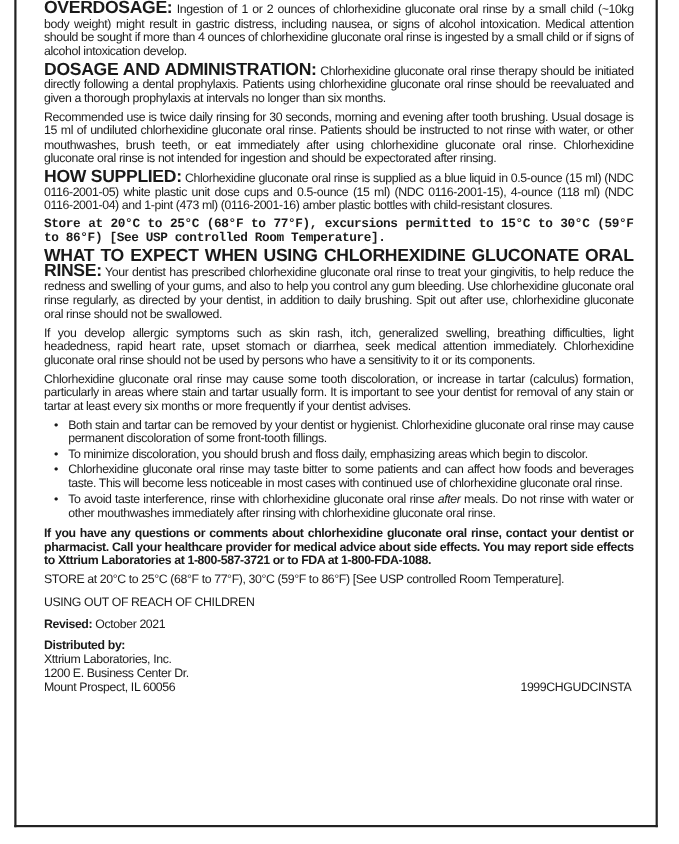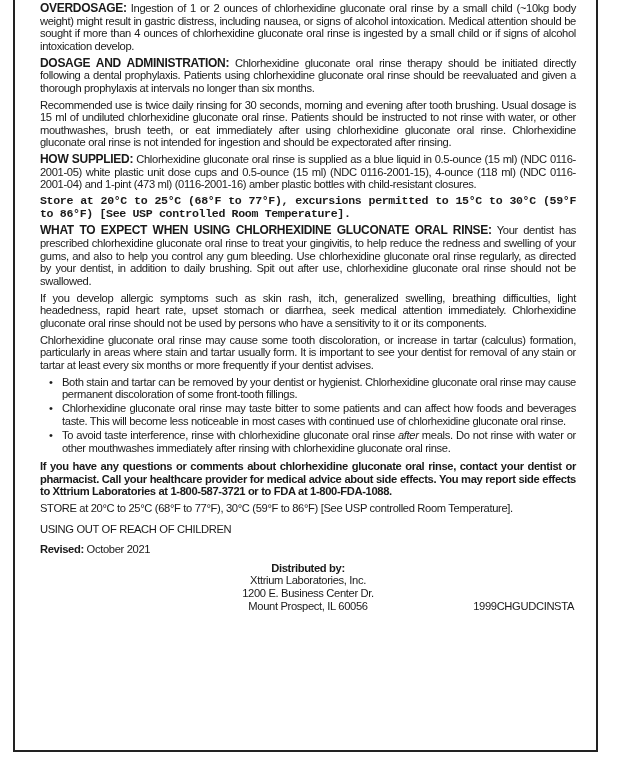--- a/index.html
+++ b/index.html
@@ -3,27 +3,27 @@
 <meta charset="utf-8">
 <style>
   html, body { margin: 0; padding: 0; background: #ffffff; }
   body { width: 617px; height: 767px; position: relative; overflow: hidden;
          font-family: "Liberation Sans Narrow", "Liberation Sans", sans-serif; color: #1a1a1a; }
   .frame { position: absolute; left: 13px; top: -2px; width: 585px; height: 754px;
            border-left: 2px solid #222; border-right: 2px solid #222; border-bottom: 2px solid #222; box-sizing: border-box; }
   .content { position: absolute; left: 40px; top: 2px; width: 536px;
              font-size: 11.2px; line-height: 12.6px; letter-spacing: -0.35px; }
   .content p { margin: 0 0 4.2px 0; text-align: justify; }
-  .hd { font-weight: bold; font-size: 12px; letter-spacing: -0.3px; }
+  .hd { font-weight: bold; font-size: 16px; letter-spacing: -0.3px; }
   .bold { font-weight: bold; }
   ul.bullets { margin: 0 0 4px 0; padding: 0 0 0 22px; list-style: none; }
   ul.bullets li { position: relative; text-align: justify; margin-bottom: 1.5px; }
   ul.bullets li::before { content: "\2022"; position: absolute; left: -13px; top: 0; }
   .dist { margin-top: 2px; position: relative; }
-  .dist .line { display: block; text-align: center; }
+  .dist .line { display: block; }
   .code { position: absolute; right: 2px; bottom: 0; }
 </style>
 </head>
 <body>
 
 <div class="frame"></div>
 
 <div class="content">
 
   <p>
@@ -45,20 +45,21 @@
   <p>
     <span class="hd">WHAT TO EXPECT WHEN USING CHLORHEXIDINE GLUCONATE ORAL RINSE:</span><span> Your dentist has prescribed chlorhexidine gluconate oral rinse to treat your gingivitis, to help reduce the redness and swelling of your gums, and also to help you control any gum bleeding. Use chlorhexidine gluconate oral rinse regularly, as directed by your dentist, in addition to daily brushing. Spit out after use, chlorhexidine gluconate oral rinse should not be swallowed.</span>
   </p>
 
   <p>If you develop allergic symptoms such as skin rash, itch, generalized swelling, breathing difficulties, light headedness, rapid heart rate, upset stomach or diarrhea, seek medical attention immediately. Chlorhexidine gluconate oral rinse should not be used by persons who have a sensitivity to it or its components.</p>
 
   <p>Chlorhexidine gluconate oral rinse may cause some tooth discoloration, or increase in tartar (calculus) formation, particularly in areas where stain and tartar usually form. It is important to see your dentist for removal of any stain or tartar at least every six months or more frequently if your dentist advises.</p>
 
   <ul class="bullets">
     <li>Both stain and tartar can be removed by your dentist or hygienist. Chlorhexidine gluconate oral rinse may cause permanent discoloration of some front-tooth fillings.</li>
+    <li>To minimize discoloration, you should brush and floss daily, emphasizing areas which begin to discolor.</li>
     <li>Chlorhexidine gluconate oral rinse may taste bitter to some patients and can affect how foods and beverages taste. This will become less noticeable in most cases with continued use of chlorhexidine gluconate oral rinse.</li>
     <li><span>To avoid taste interference, rinse with chlorhexidine gluconate oral rinse </span><em>after</em><span> meals. Do not rinse with water or other mouthwashes immediately after rinsing with chlorhexidine gluconate oral rinse.</span></li>
   </ul>
 
   <p style="margin-top:6px;font-weight:bold;">If you have any questions or comments about chlorhexidine gluconate oral rinse, contact your dentist or pharmacist. Call your healthcare provider for medical advice about side effects.  You may report side effects to Xttrium Laboratories at 1-800-587-3721 or to FDA at 1-800-FDA-1088.</p>
 
   <p style="margin-top:2px;">STORE at 20°C to 25°C (68°F to 77°F), 30°C (59°F to 86°F) [See USP controlled Room Temperature].</p>
 
 
   <p style="margin-top:8px;">USING OUT OF REACH OF CHILDREN</p>

